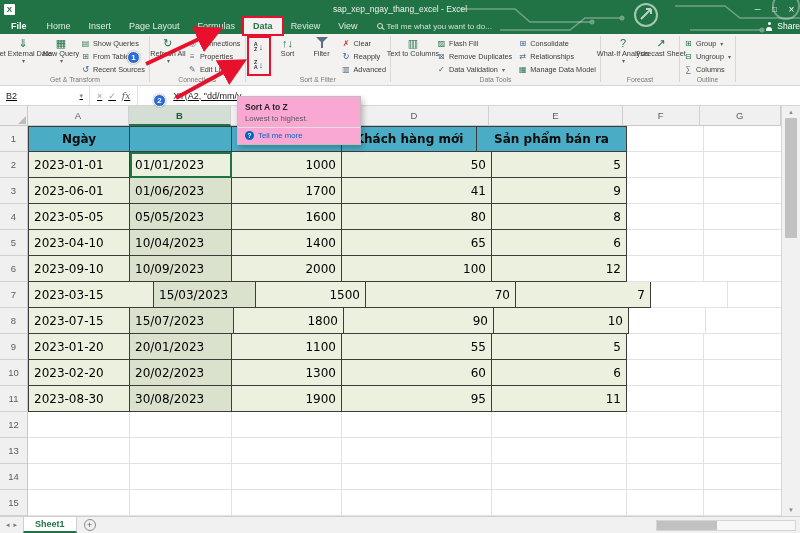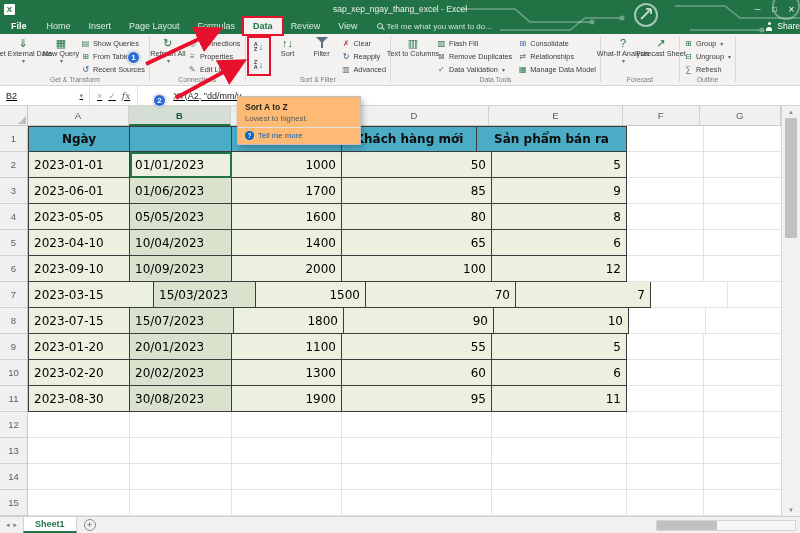--- a/index.html
+++ b/index.html
@@ -97,21 +97,21 @@
   .hscroll{position:absolute;right:4px;top:3px;width:140px;height:11px;background:#f7f7f7;border:1px solid #d5d5d5;}
   .hscroll .thumb{width:60px;height:9px;background:#c1c1c1;}
 
   
   .anno{position:absolute;left:0;top:0;z-index:55;pointer-events:none;}
   .step{position:absolute;width:13px;height:13px;border-radius:50%;background:#2a6bd7;border:1.5px solid #fff;box-shadow:0 0 2px rgba(0,0,0,.4);color:#fff;font-size:8px;font-weight:bold;display:flex;align-items:center;justify-content:center;z-index:60;}
   .step1{left:127px;top:51px;}
   .step2{left:153px;top:94px;}
 
   
-  .tooltip{position:absolute;left:237px;top:96px;width:124px;background:#fdba74;border:1px solid #bfbfbf;box-shadow:2px 3px 6px rgba(0,0,0,.25);z-index:45;padding:5px 7px 4px;}
+  .tooltip{position:absolute;left:237px;top:96px;width:124px;background:#f9a8d4;border:1px solid #bfbfbf;box-shadow:2px 3px 6px rgba(0,0,0,.25);z-index:45;padding:5px 7px 4px;}
   .tt-title{font-size:8.5px;font-weight:bold;color:#262626;}
   .tt-sub{font-size:7.8px;color:#595959;margin-top:2px;}
   .tt-div{height:1px;background:#e0e0e0;margin:4px -7px 3px;}
   .tt-link{display:flex;gap:4px;align-items:center;font-size:7.8px;color:#0563c1;}
   .q-icon{width:9px;height:9px;border-radius:50%;background:#0563c1;color:#fff;font-size:6.5px;display:flex;align-items:center;justify-content:center;font-weight:bold;flex:none;}
 </style>
 </head>
 <body>
 
 <div class="window">
@@ -324,21 +324,21 @@
             <span>Group</span>
               <span class="caret">▾</span>
           </div>
           <div class="smallbtn">
             <span class="sicon">⊟</span>
             <span>Ungroup</span>
               <span class="caret">▾</span>
           </div>
           <div class="smallbtn">
             <span class="sicon gray">∑</span>
-            <span>Refresh</span>
+            <span>Columns</span>
           </div>
         </div>
       </div>
       <div class="glabel">Outline</div>
     </div>
     <div class="gdivider"></div>
   </div>
 
   <div class="formulabar">
     <div class="namebox">
@@ -382,21 +382,21 @@
         <div class="cell tdata tcell num" style="width: 150px;">50</div>
         <div class="cell tdata tcell num" style="width: 135px;">5</div>
         <div class="cell" style="width: 77px;"></div>
         <div class="cell" style="width: 82px;"></div>
       </div>
       <div class="grow">
         <div class="rowhead">3</div>
         <div class="cell tdata tcell bl" style="width: 102px;">2023-06-01</div>
         <div class="cell tdata tcell tsel" style="width: 102px;">01/06/2023</div>
         <div class="cell tdata tcell num" style="width: 110px;">1700</div>
-        <div class="cell tdata tcell num" style="width: 150px;">85</div>
+        <div class="cell tdata tcell num" style="width: 150px;">41</div>
         <div class="cell tdata tcell num" style="width: 135px;">9</div>
         <div class="cell" style="width: 77px;"></div>
         <div class="cell" style="width: 82px;"></div>
       </div>
       <div class="grow">
         <div class="rowhead">4</div>
         <div class="cell tdata tcell bl" style="width: 102px;">2023-05-05</div>
         <div class="cell tdata tcell tsel" style="width: 102px;">05/05/2023</div>
         <div class="cell tdata tcell num" style="width: 110px;">1600</div>
         <div class="cell tdata tcell num" style="width: 150px;">80</div>

